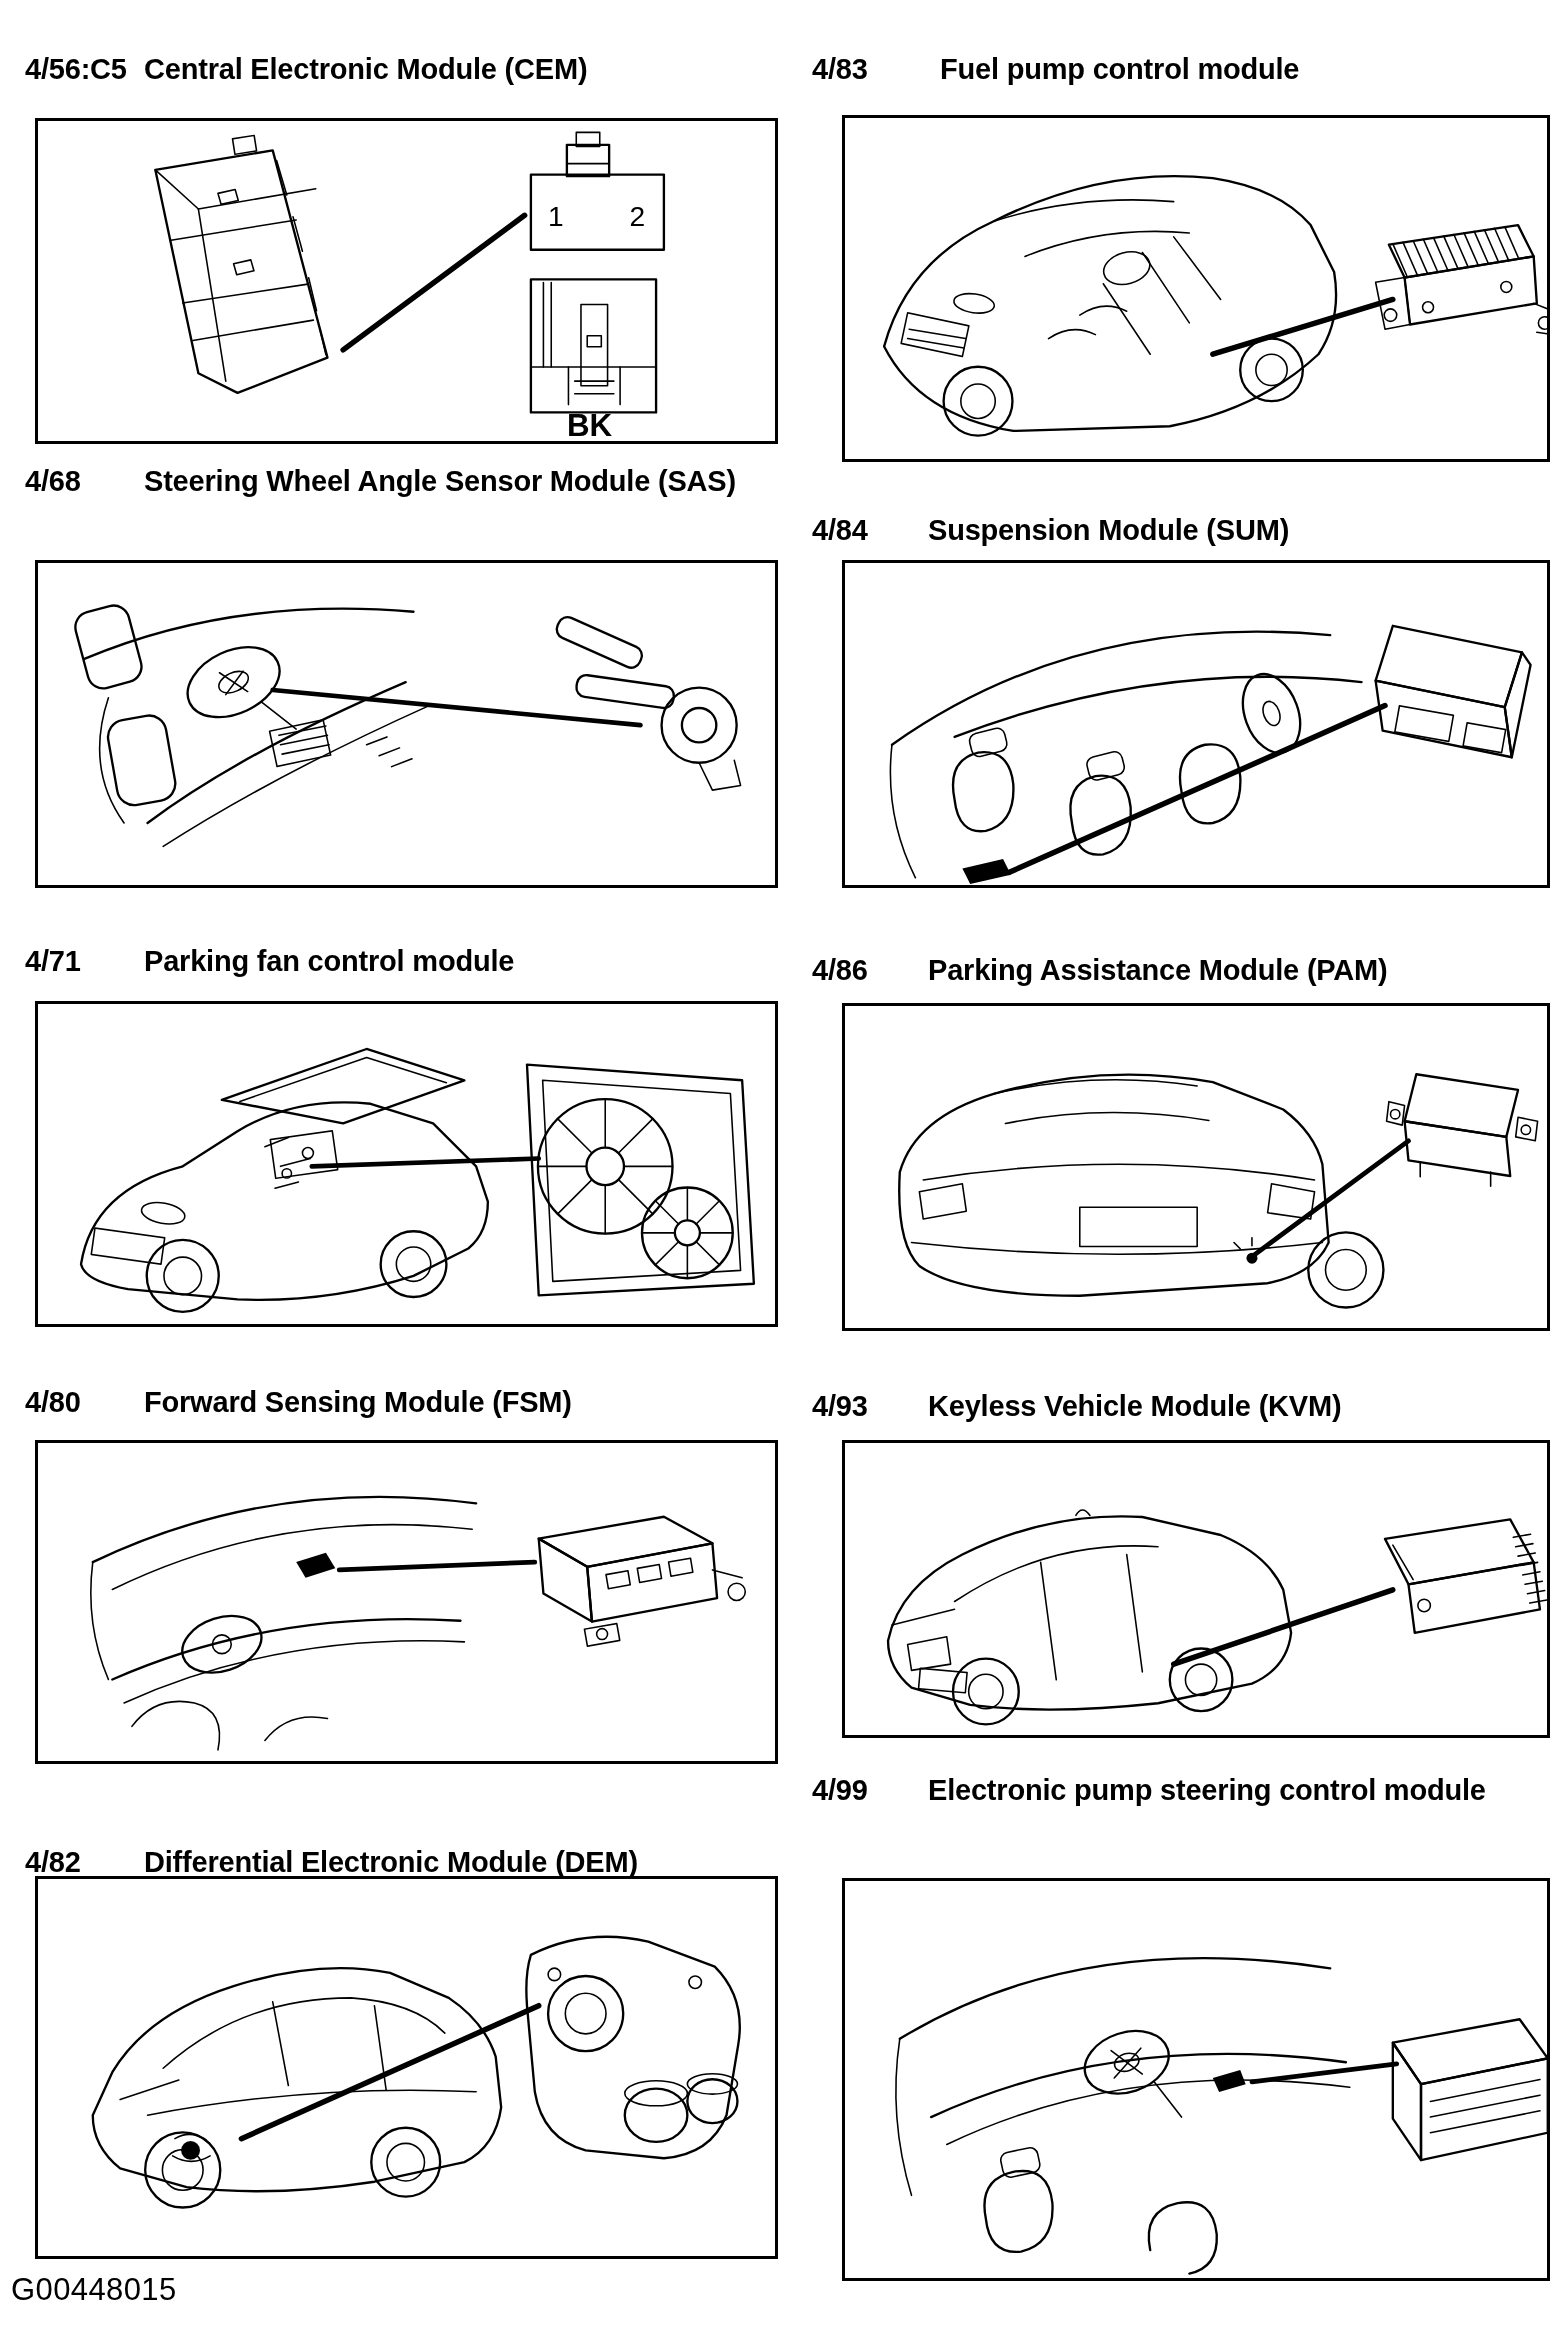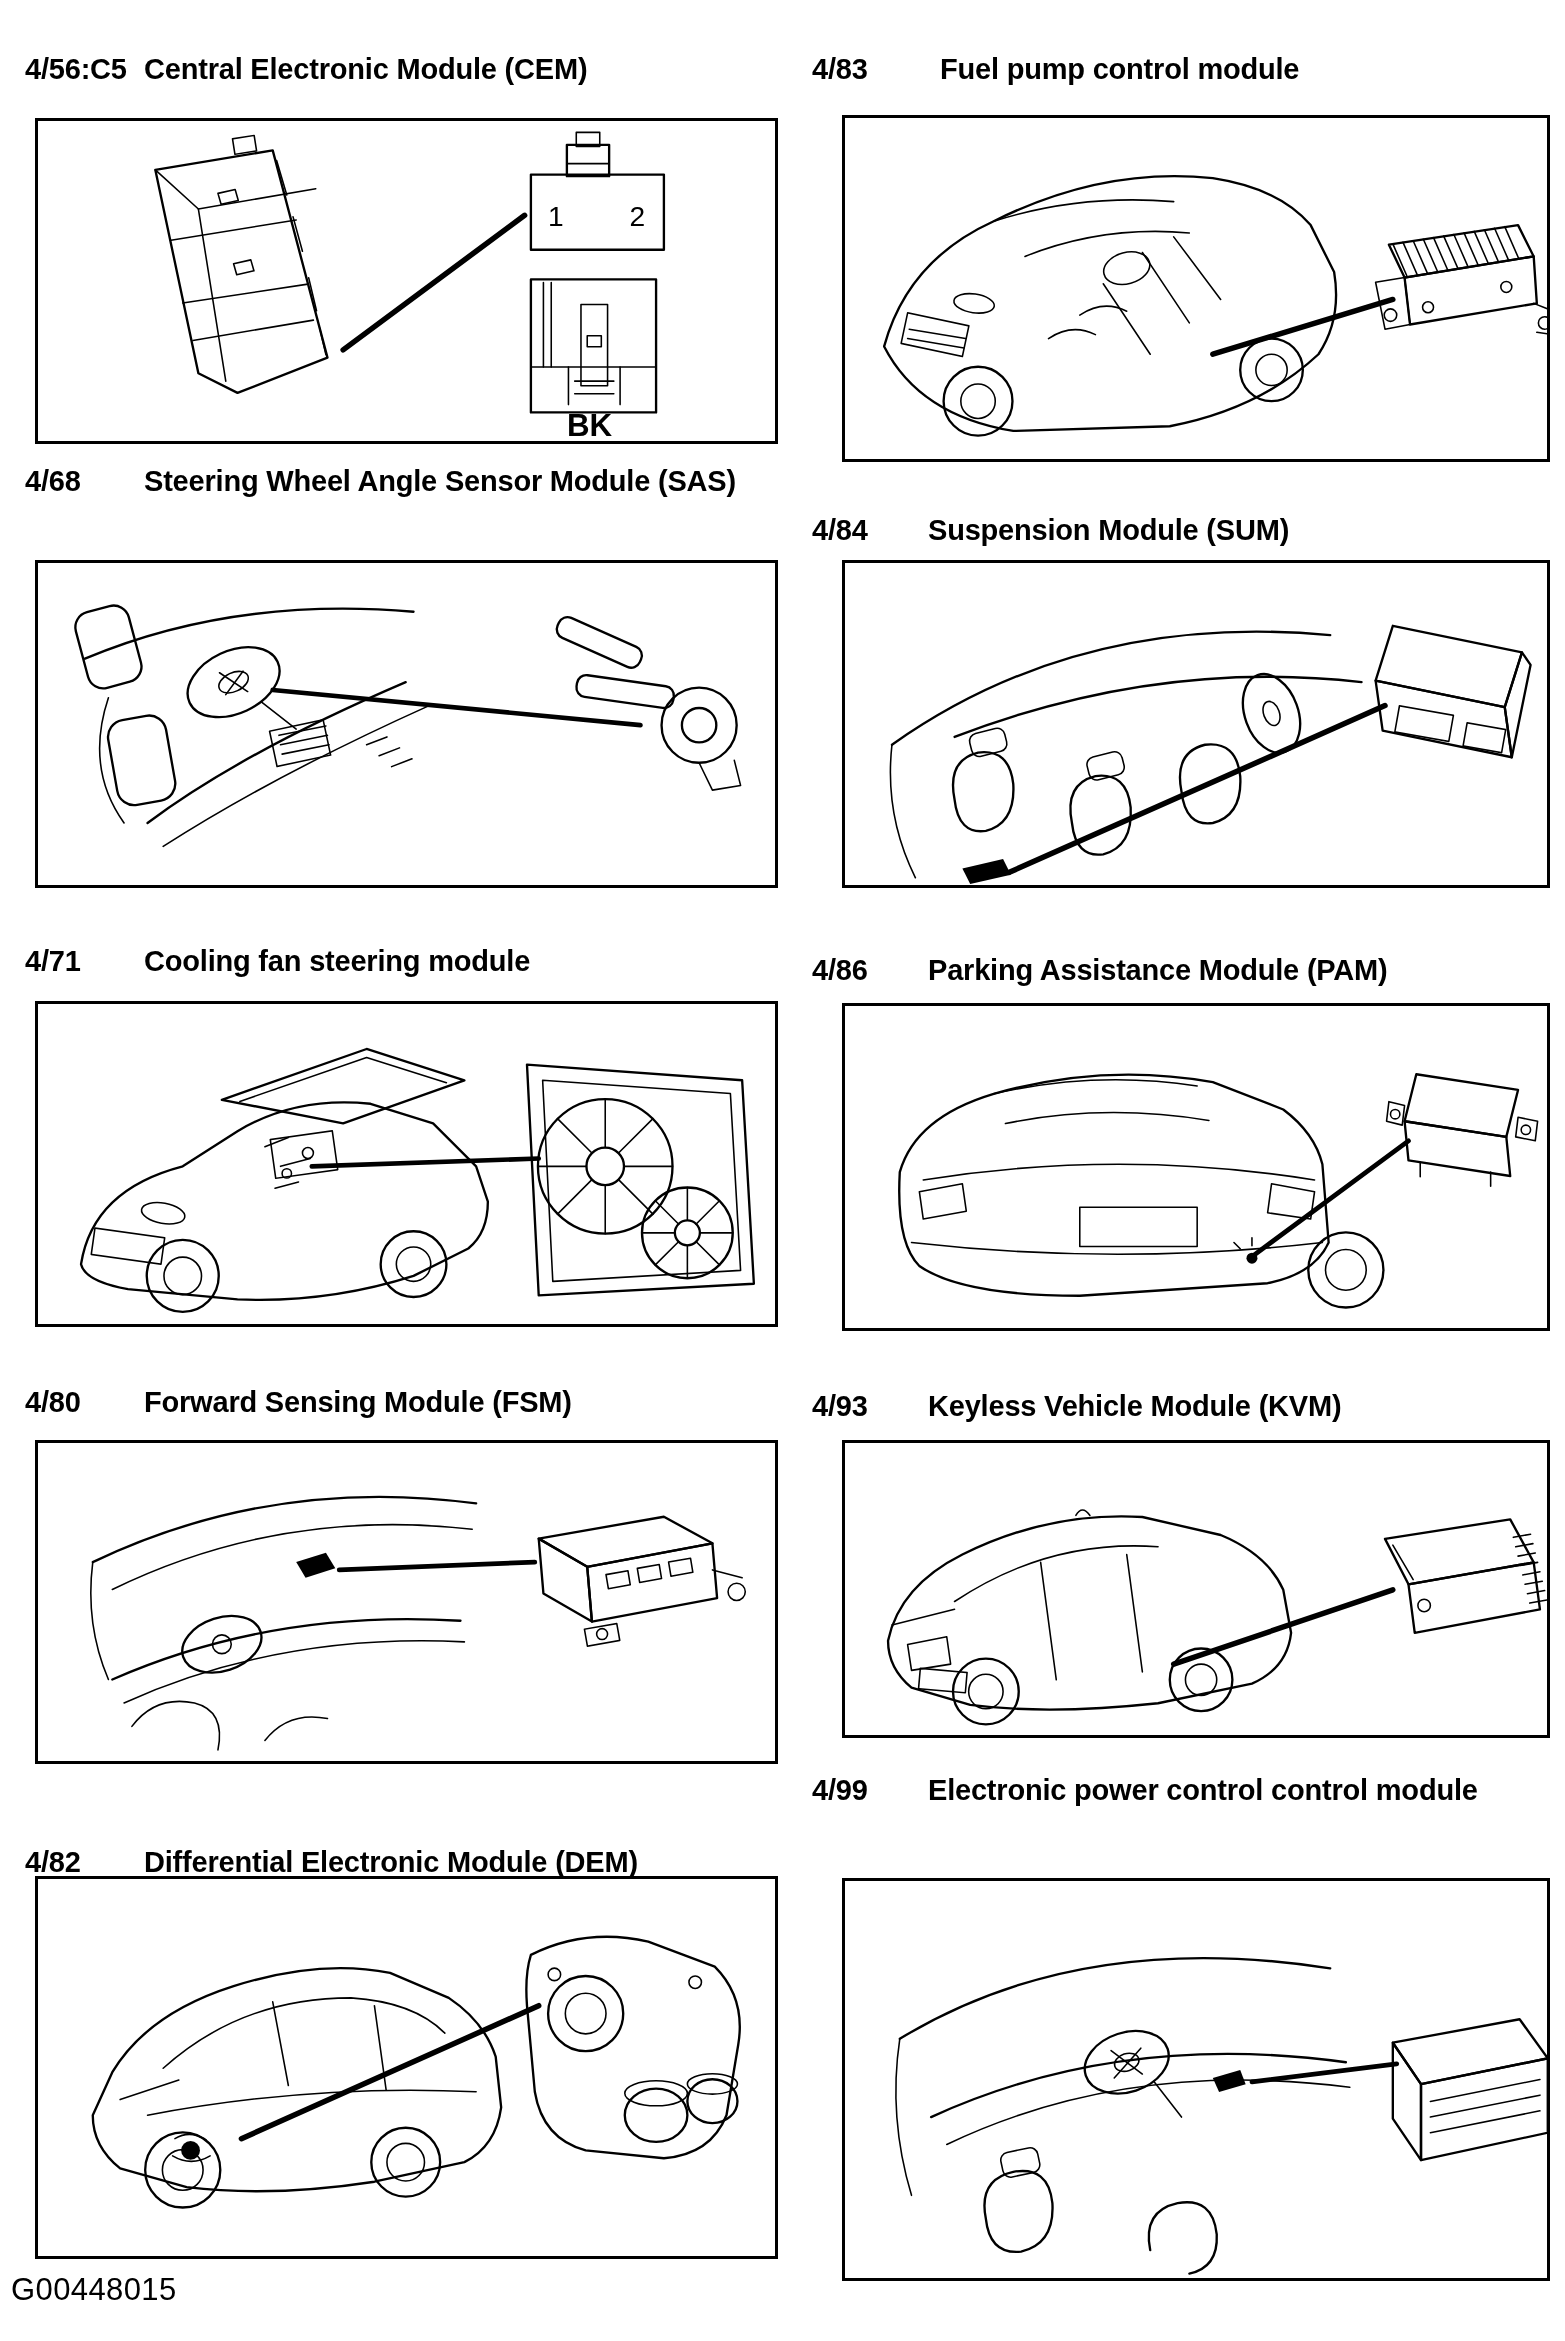--- a/index.html
+++ b/index.html
@@ -91,21 +91,21 @@
         <rect class="s" x="688" y="148" width="125" height="28" rx="12" transform="rotate(8 750 162)"></rect>
         <circle class="s" cx="845" cy="205" r="48"></circle>
         <circle class="s" cx="845" cy="205" r="22"></circle>
         <path class="s2" d="M845,253 L862,288 L898,282 L890,250"></path>
       </g>
     </svg>
   </div>
 
   <div class="heading" style="left:25px;top:942px;">
     <span class="code">4/71</span>
-    <span class="title">Cooling fan steering module</span>
+    <span class="title">Parking fan control module</span>
   </div>
 
   <div class="figure" style="left:35px;top:1001px;width:737px;height:320px;">
     <svg viewBox="0 0 942 404">
       <g>
         <path class="s" d="M235,120 L420,55 L545,95 L390,150 Z"></path>
         <path class="s2" d="M258,122 L420,66 L522,98"></path>
         <path class="s" d="M55,330 Q70,235 185,205 L255,160 Q330,115 425,125 L505,150 L560,205 L575,250 Q575,290 550,310 L480,345 Q370,380 255,375 L115,362 Q60,352 55,330 Z"></path>
         <circle class="s" cx="185" cy="345" r="46"></circle>
           <circle class="s2" cx="185" cy="345" r="24"></circle>
@@ -327,21 +327,21 @@
         <polygon class="s" points="720,178 880,150 888,210 728,240"></polygon>
         <path class="s2" d="M854,118 l22,-4 M857,130 l22,-4 M860,142 l22,-4 M863,154 l22,-4 M866,166 l22,-4 M869,178 l22,-4 M872,190 l22,-4 M875,202 l22,-4"></path>
         <circle class="s2" cx="740" cy="205" r="8"></circle>
         <path class="s2" d="M700,128 L726,172"></path>
       </g>
     </svg>
   </div>
 
   <div class="heading right" style="left:812px;top:1771px;">
     <span class="code">4/99</span>
-    <span class="title">Electronic power control control module</span>
+    <span class="title">Electronic pump steering control module</span>
   </div>
 
   <div class="figure" style="left:842px;top:1878px;width:702px;height:397px;">
     <svg viewBox="0 0 897 504">
       <g>
         <path class="s" d="M70,200 Q300,60 620,110"></path>
         <path class="s" d="M110,300 Q350,190 640,230"></path>
         <path class="s2" d="M130,335 Q360,225 645,262"></path>
         <path class="s2" d="M70,200 Q55,300 85,400"></path>
         <ellipse class="s" cx="360" cy="230" rx="55" ry="38" transform="rotate(-18 360 230)"></ellipse>

